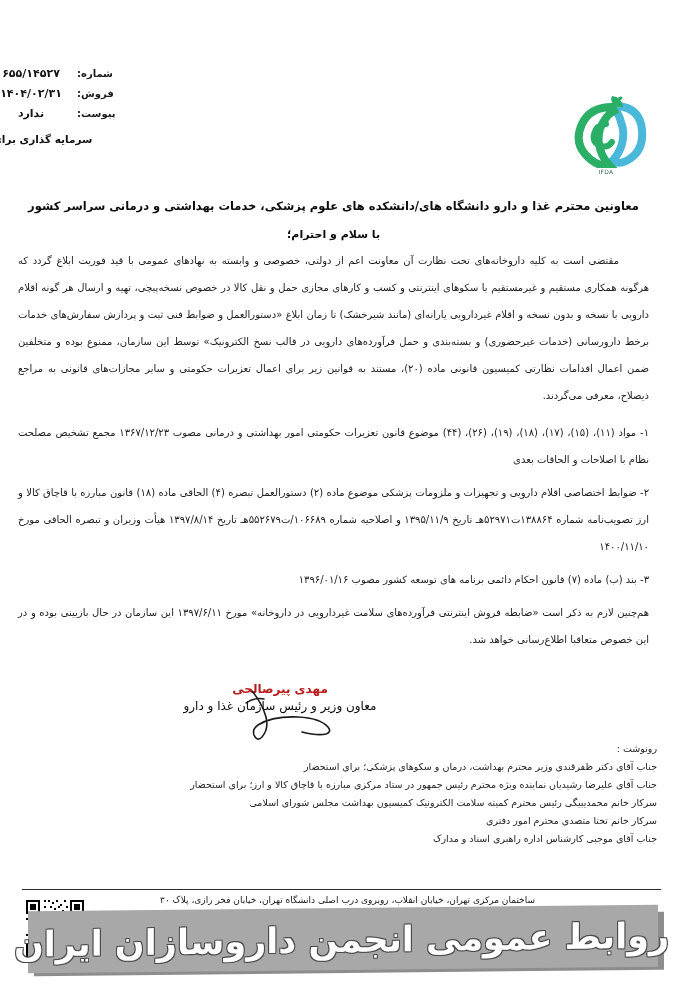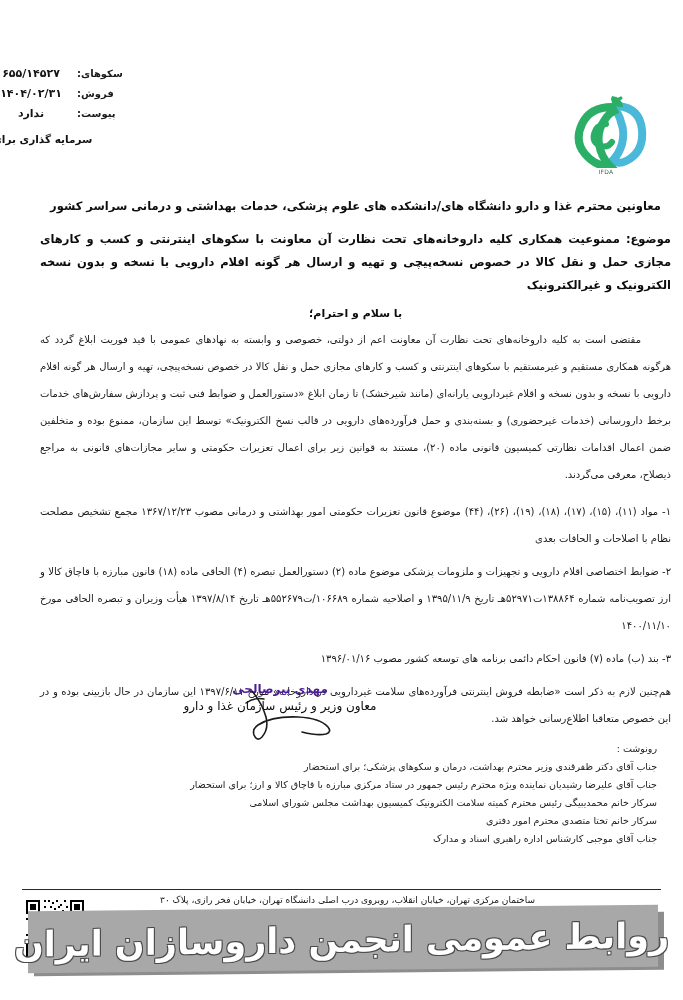--- a/index.html
+++ b/index.html
@@ -113,21 +113,21 @@
     font-weight: bold;
     font-size: 10.5px;
     width: 190px;
     color: #111;
   }
 
   
   .doc-body {
     position: absolute;
     top: 196px;
-    left: 40px;
+    left: 18px;
     width: 631px;
   }
   .addressee {
     font-size: 11.5px;
     font-weight: bold;
     text-align: center;
     color: #0d0d0d;
     line-height: 20px;
     margin-bottom: 12px;
   }
@@ -174,21 +174,21 @@
   .signature {
     position: absolute;
     top: 681px;
     left: 0;
     width: 560px;
     text-align: center;
   }
   .sig-name {
     font-size: 12px;
     font-weight: bold;
-    color: #4c1d95;
+    color: #b91c1c;
     line-height: 17px;
   }
   .sig-title {
     font-size: 12px;
     font-weight: normal;
     color: #0a0a0a;
     line-height: 17px;
   }
   .sig-scribble {
     position: absolute;
@@ -319,41 +319,40 @@
         <path d="M46 34 q-10 1 -12 10 q-2 9 7 12 q7 2 11 -4" fill="none" stroke="#2BAE66" stroke-width="6" stroke-linecap="round"></path>
 
         <path d="M52 6 q10 1 11 11 q-11 1 -12 -8 z" fill="#2BAE66"></path>
         <path d="M52 17 q2 -6 9 -9" fill="none" stroke="#2BAE66" stroke-width="3" stroke-linecap="round"></path>
       </svg>
       <div class="ifda-caption">IFDA</div>
     </div>
 
     <div class="meta">
       <div class="meta-row">
-        <span class="meta-label">سکوهای:</span>
+        <span class="meta-label">شماره:</span>
         <span class="meta-value">۶۵۵/۱۴۵۲۷</span>
         <span class="meta-time"></span>
       </div>
       <div class="meta-row">
         <span class="meta-label">فروش:</span>
         <span class="meta-value">۱۴۰۴/۰۲/۳۱</span>
 
       </div>
       <div class="meta-row">
         <span class="meta-label">پیوست:</span>
         <span class="meta-value">ندارد</span>
         <span class="meta-time"></span>
       </div>
       <div class="meta-slogan">سرمایه گذاری برای تولید</div>
     </div>
   </div>
 
   <div class="doc-body">
     <div class="addressee">معاونین محترم غذا و دارو دانشگاه های/دانشکده های علوم پزشکی، خدمات بهداشتی و درمانی سراسر کشور</div>
-    <div class="subject">موضوع: ممنوعیت همکاری کلیه داروخانه‌های تحت نظارت آن معاونت با سکوهای اینترنتی و کسب و کارهای مجازی حمل و نقل کالا در خصوص نسخه‌پیچی و تهیه و ارسال هر گونه اقلام دارویی با نسخه و بدون نسخه الکترونیک و غیرالکترونیک</div>
     <div class="salutation">با سلام و احترام؛</div>
     <div class="para para-indent">مقتضی است به کلیه داروخانه‌های تحت نظارت آن معاونت اعم از دولتی، خصوصی و وابسته به نهادهای عمومی با قید فوریت ابلاغ گردد که هرگونه همکاری مستقیم و غیرمستقیم با سکوهای اینترنتی و کسب و کارهای مجازی حمل و نقل کالا در خصوص نسخه‌پیچی، تهیه و ارسال هر گونه اقلام دارویی با نسخه و بدون نسخه و اقلام غیردارویی یارانه‌ای (مانند شیرخشک) تا زمان ابلاغ «دستورالعمل و ضوابط فنی ثبت و پردازش سفارش‌های خدمات برخط دارورسانی (خدمات غیرحضوری) و بسته‌بندی و حمل فرآورده‌های دارویی در قالب نسخ الکترونیک» توسط این سازمان، ممنوع بوده و متخلفین ضمن اعمال اقدامات نظارتی کمیسیون قانونی ماده (۲۰)، مستند به قوانین زیر برای اعمال تعزیرات حکومتی و سایر مجازات‌های قانونی به مراجع ذیصلاح، معرفی می‌گردند.</div>
     <div class="list-item">۱- مواد (۱۱)، (۱۵)، (۱۷)، (۱۸)، (۱۹)، (۲۶)، (۴۴) موضوع قانون تعزیرات حکومتی امور بهداشتی و درمانی مصوب ۱۳۶۷/۱۲/۲۳ مجمع تشخیص مصلحت نظام با اصلاحات و الحاقات بعدی</div>
     <div class="list-item">۲- ضوابط اختصاصی اقلام دارویی و تجهیزات و ملزومات پزشکی موضوع ماده (۲) دستورالعمل تبصره (۴) الحاقی ماده (۱۸) قانون مبارزه با قاچاق کالا و ارز تصویب‌نامه شماره ۱۳۸۸۶۴ت۵۲۹۷۱هـ تاریخ ۱۳۹۵/۱۱/۹ و اصلاحیه شماره ۱۰۶۶۸۹/ت۵۵۲۶۷۹هـ تاریخ ۱۳۹۷/۸/۱۴ هیأت وزیران و تبصره الحاقی مورخ ۱۴۰۰/۱۱/۱۰</div>
     <div class="list-item">۳- بند (ب) ماده (۷) قانون احکام دائمی برنامه های توسعه کشور مصوب ۱۳۹۶/۰۱/۱۶</div>
     <div class="closing">هم‌چنین لازم به ذکر است «ضابطه فروش اینترنتی فرآورده‌های سلامت غیردارویی در داروخانه» مورخ ۱۳۹۷/۶/۱۱ این سازمان در حال بازبینی بوده و در این خصوص متعاقبا اطلاع‌رسانی خواهد شد.</div>
   </div>
 
   <div class="signature">
     <div class="sig-name">مهدی پیرصالحی</div>

